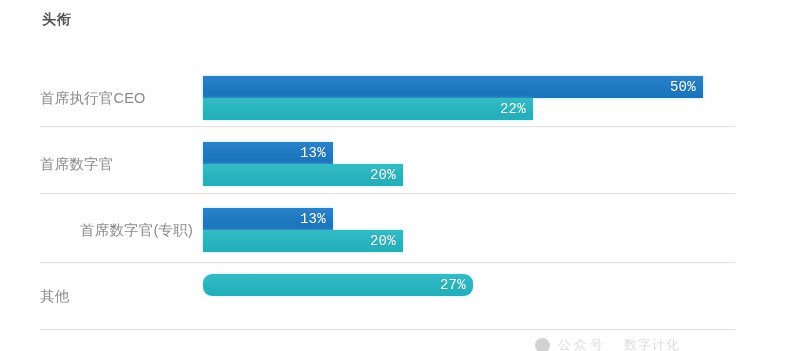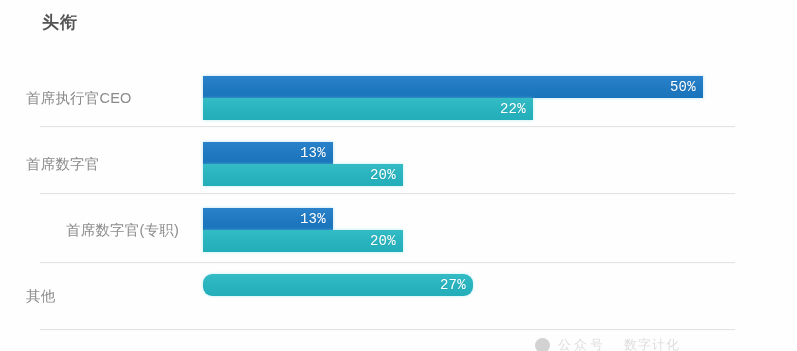--- a/index.html
+++ b/index.html
@@ -21,42 +21,42 @@
     left: 0;
     top: 0;
     width: 797px;
     height: 351px;
     background: #fefefe;
   }
   .chart-title {
     position: absolute;
     left: 42px;
     top: 11px;
-    font-size: 17px;
+    font-size: 14px;
     font-weight: bold;
     color: #545454;
     letter-spacing: 1px;
     white-space: nowrap;
     font-family: Liberation Serif, serif;
   }
   .rows-area {
     position: absolute;
     left: 0;
     top: 0;
     width: 797px;
     height: 351px;
   }
   .row {
     position: absolute;
     left: 0;
     width: 797px;
   }
   .row-label {
     position: absolute;
-    left: 26px;
+    left: 40px;
     font-size: 14.5px;
     color: #8b8b8b;
     white-space: nowrap;
     letter-spacing: 0.2px;
     font-family: "Liberation Sans", "DejaVu Sans", sans-serif;
   }
   .bars {
     position: absolute;
     left: 203px;
   }

